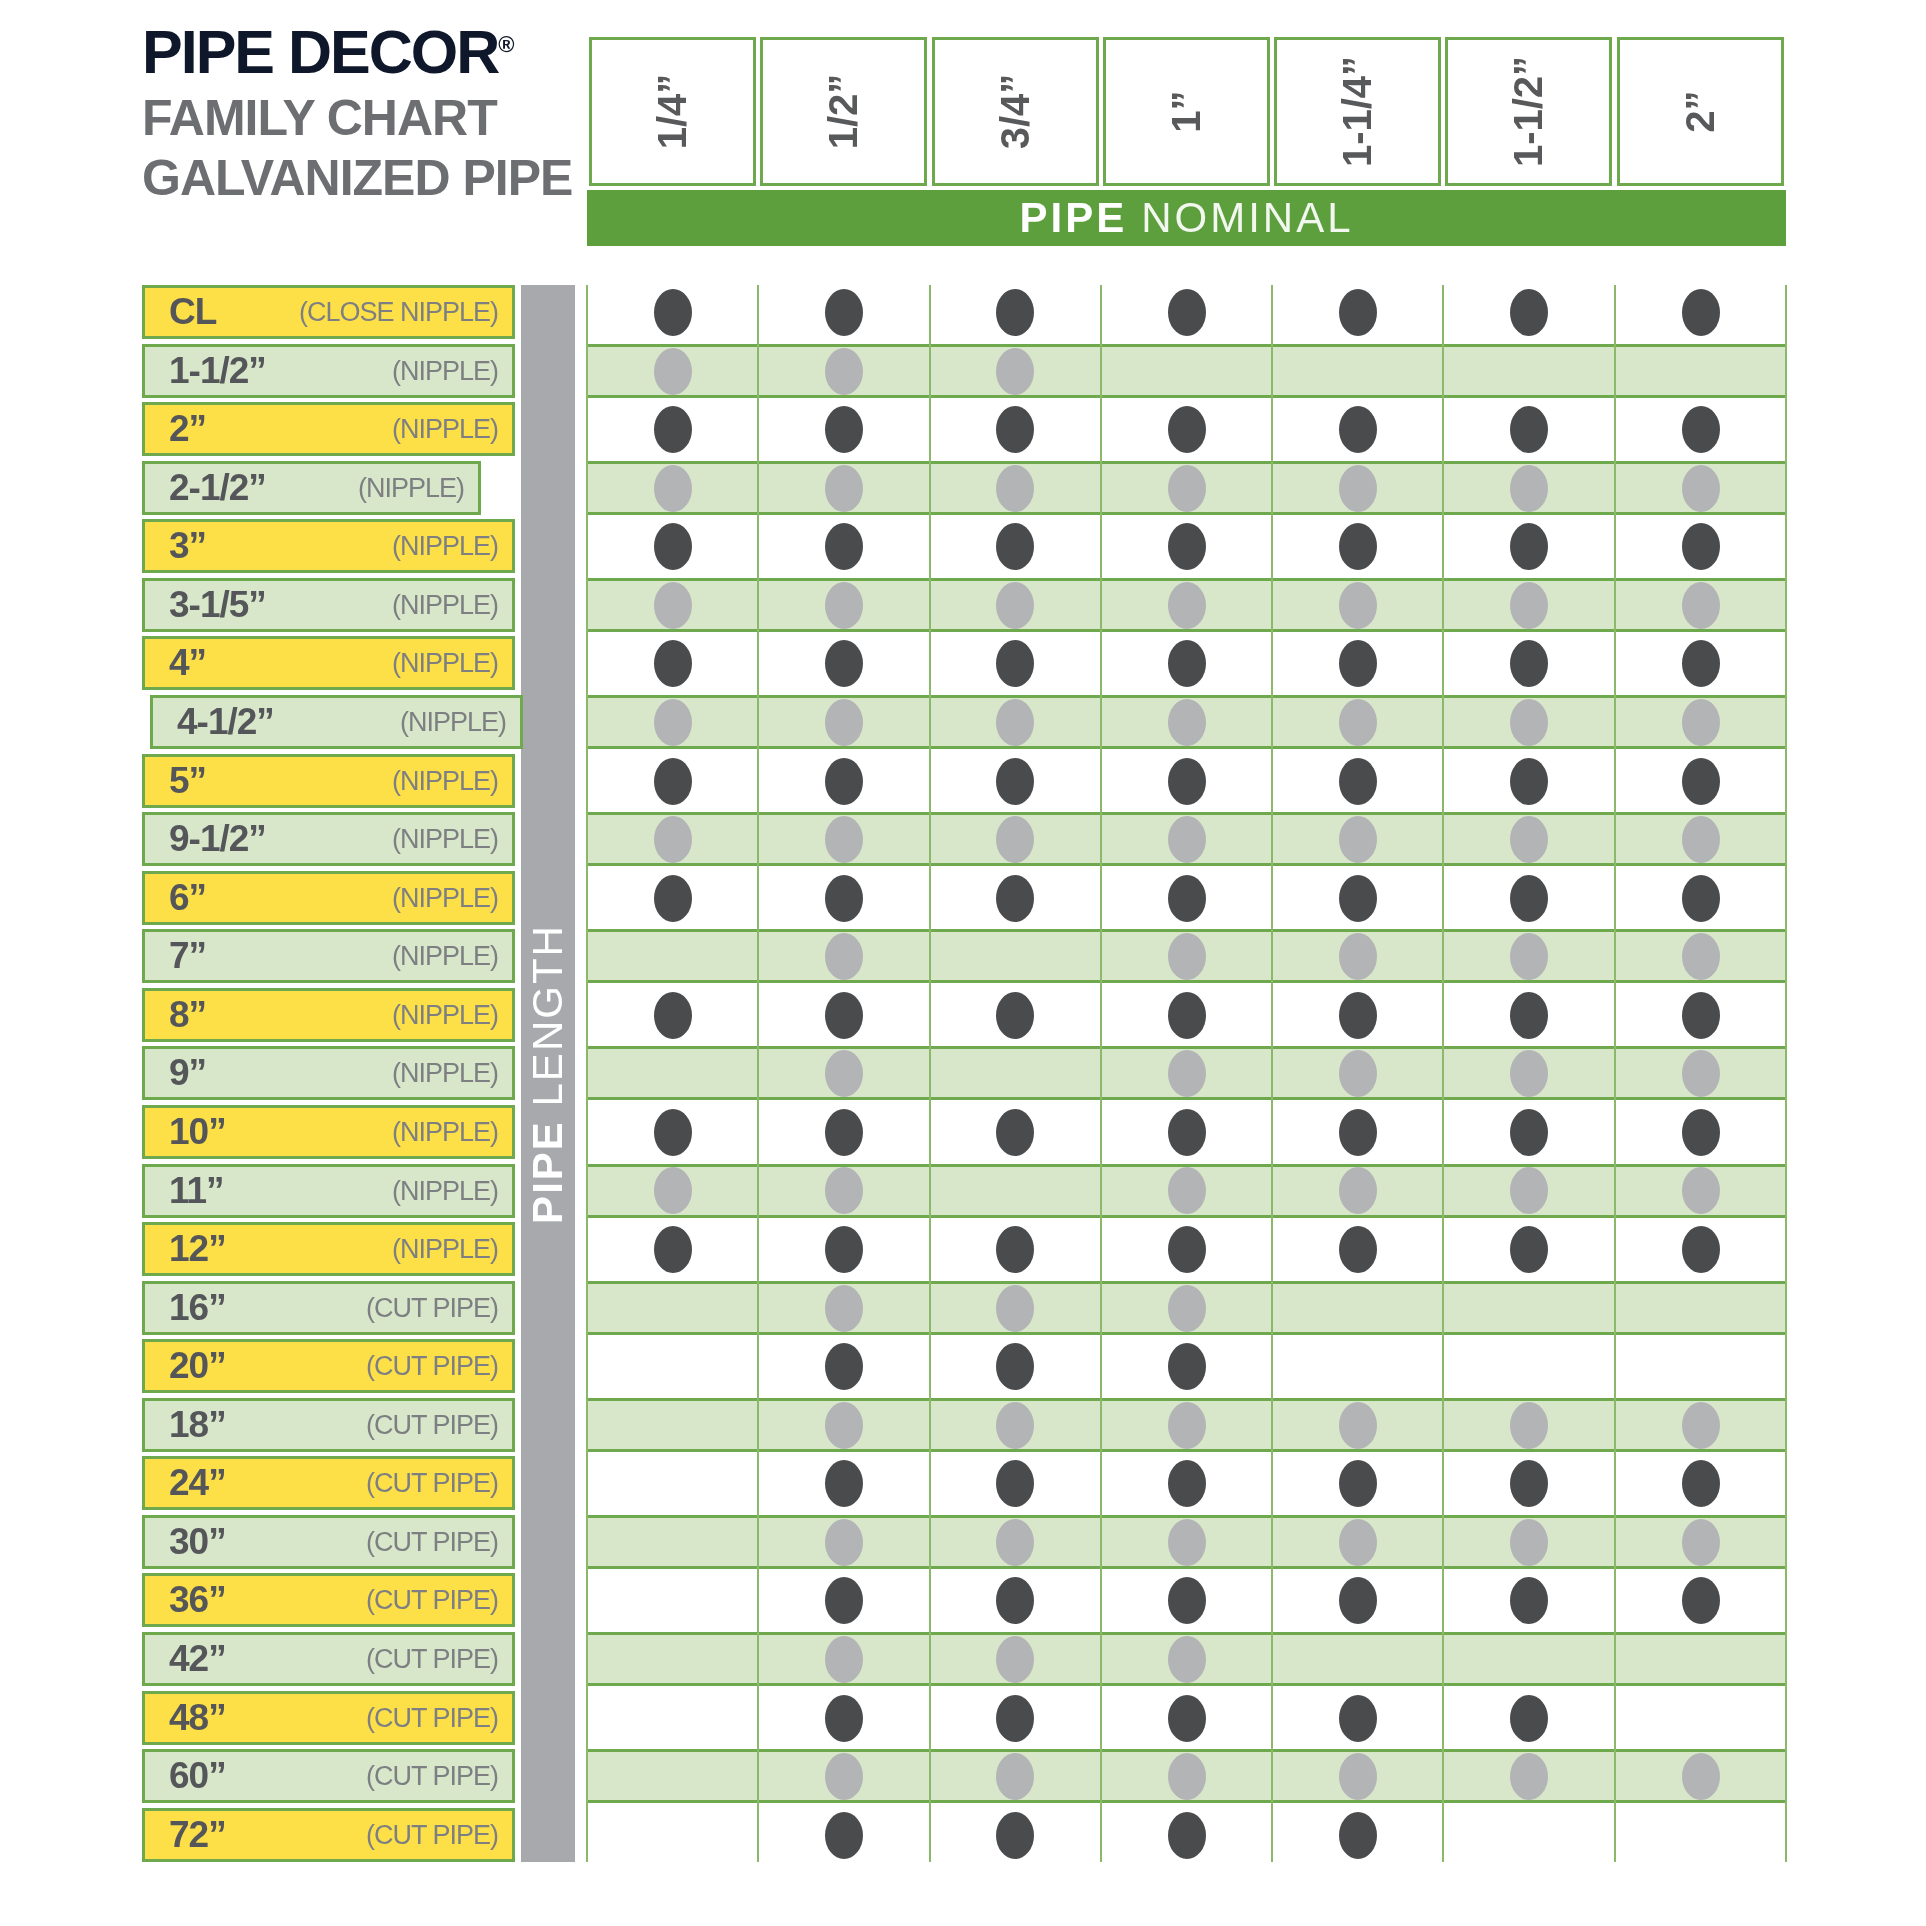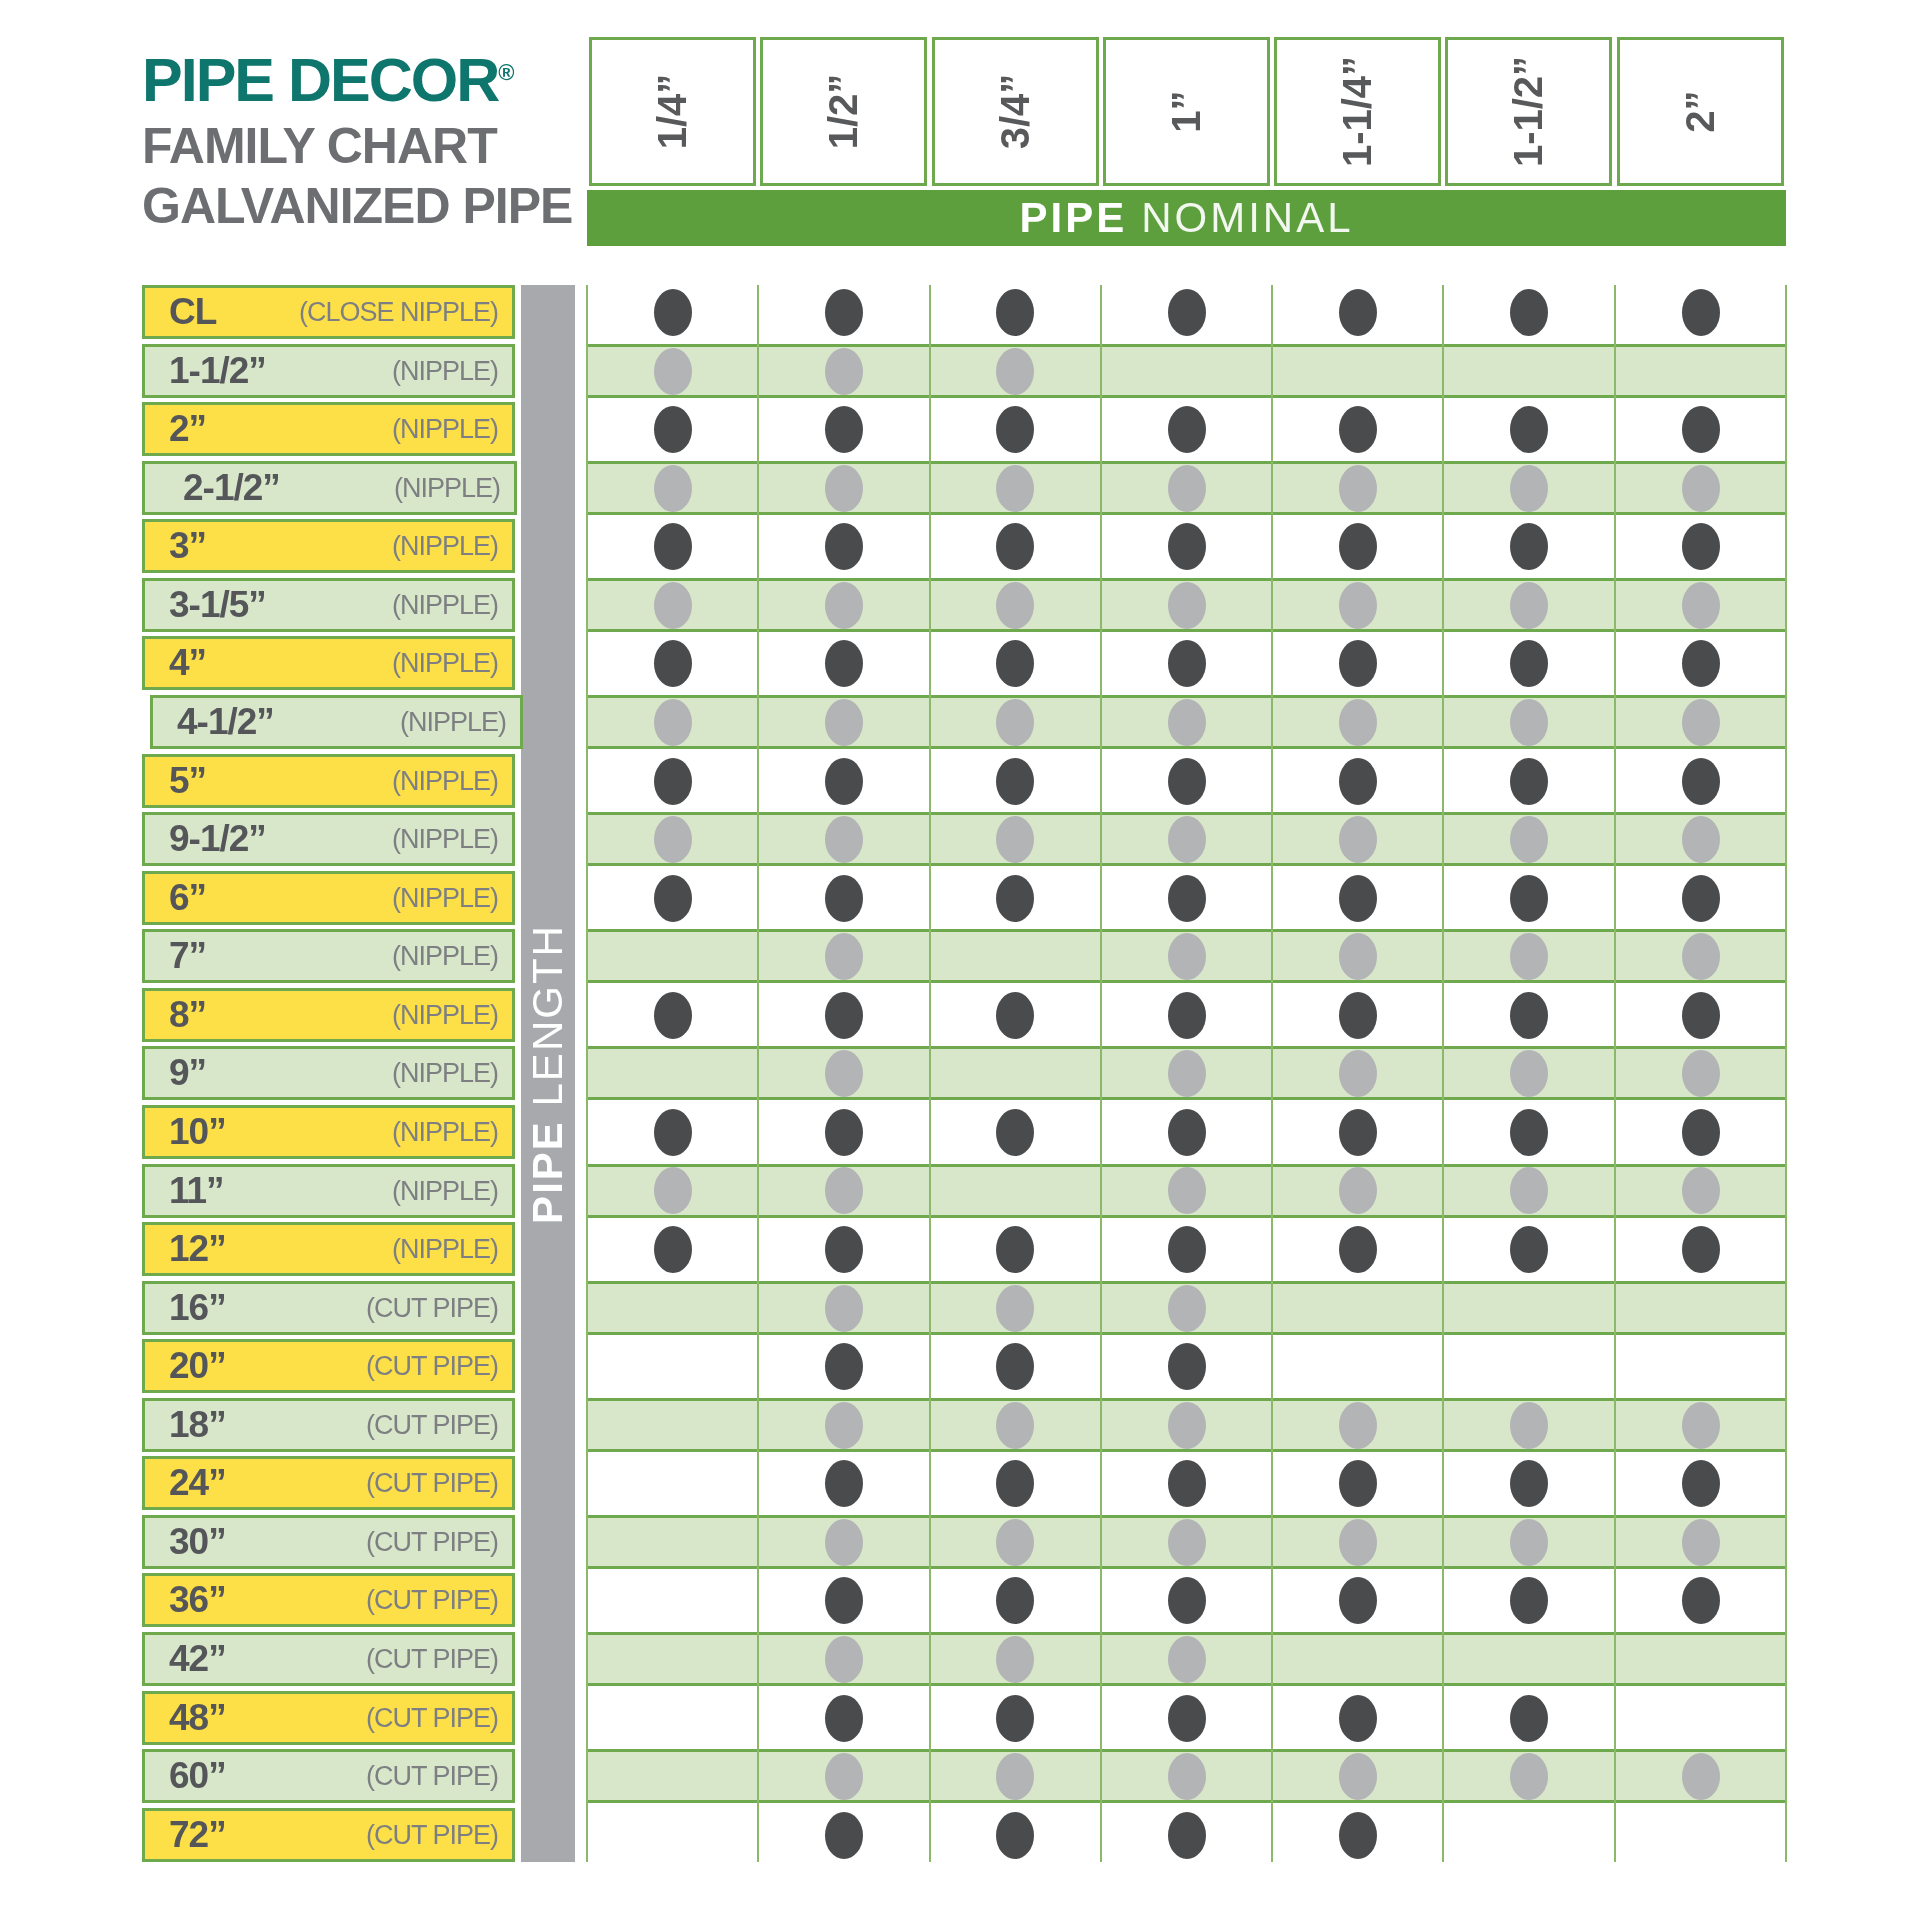--- a/index.html
+++ b/index.html
@@ -2,21 +2,21 @@
 <html><head>
 <meta charset="utf-8">
 <style>
   html,body{margin:0;padding:0;background:#ffffff;}
   #page{
     position:relative;width:1927px;height:1927px;background:#ffffff;overflow:hidden;
     font-family:"Liberation Sans", sans-serif;
   }
   
   #logo{position:absolute;left:142px;top:22px;line-height:1;}
-  .brand{font-size:61px;font-weight:bold;letter-spacing:-2px;color:#0f766e;margin-top:28px;}
+  .brand{font-size:61px;font-weight:bold;letter-spacing:-2px;color:#0f172a;}
   .brand .reg{font-size:22px;vertical-align:super;letter-spacing:0;}
   .chart-title{font-size:50px;font-weight:bold;letter-spacing:-1px;color:#6d6e71;margin-top:10px;}
   
   .head-cell{
     position:absolute;background:#ffffff;border:3px solid #6fa94e;box-sizing:border-box;
     display:flex;align-items:center;justify-content:center;
   }
   .head-cell span{
     transform:rotate(-90deg);white-space:nowrap;
     font-size:40px;font-weight:bold;color:#58595b;letter-spacing:0px;
@@ -99,21 +99,21 @@
     <span class="desc">(CLOSE NIPPLE)</span>
   </div>
       <div class="row-label green" style="left: 142px; top: 344px; width: 373px; height: 54px;">
     <span class="size">1-1/2”</span>
     <span class="desc">(NIPPLE)</span>
   </div>
       <div class="row-label" style="left: 142px; top: 402px; width: 373px; height: 54px;">
     <span class="size">2”</span>
     <span class="desc">(NIPPLE)</span>
   </div>
-      <div class="row-label green" style="left: 142px; top: 461px; width: 375px; height: 54px; padding-left: 14px;">
+      <div class="row-label green" style="left: 142px; top: 461px; width: 339px; height: 54px;">
     <span class="size">2-1/2”</span>
     <span class="desc">(NIPPLE)</span>
   </div>
       <div class="row-label" style="left: 142px; top: 519px; width: 373px; height: 54px;">
     <span class="size">3”</span>
     <span class="desc">(NIPPLE)</span>
   </div>
       <div class="row-label green" style="left: 142px; top: 578px; width: 373px; height: 54px;">
     <span class="size">3-1/5”</span>
     <span class="desc">(NIPPLE)</span>

